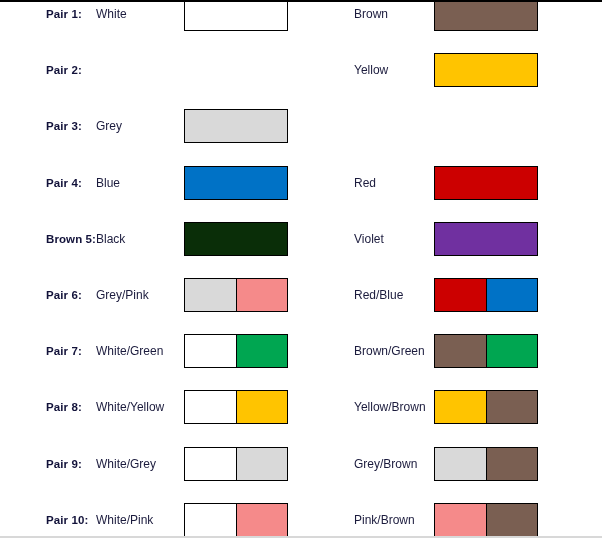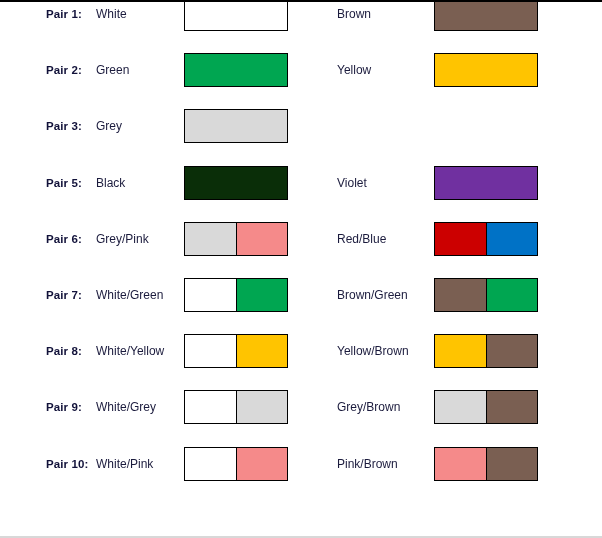--- a/index.html
+++ b/index.html
@@ -65,21 +65,21 @@
 
   .color-name {
     position: absolute;
     top: 50%;
     transform: translateY(-50%);
     font-size: 12px;
     color: #1b1b3d;
     white-space: nowrap;
   }
   .half.left  .color-name { left: 96px; }
-  .half.right .color-name { left: 36px; }
+  .half.right .color-name { left: 53px; }
 
   
   .swatch {
     position: absolute;
     top: 50%;
     transform: translateY(-50%);
     width: 104px;
     height: 34px;
     border: 1.6px solid #000000;
     box-sizing: border-box;
@@ -118,44 +118,53 @@
         </div>
         <div class="half right">
           <div class="color-name">Brown</div>
           <div class="swatch solid">
             <div class="swatch-seg" style="background: rgb(122, 95, 82);"></div>
           </div>
         </div>
       </div>
       <div class="pair-row">
         <div class="pair-index">Pair 2:</div>
-        <div class="half left">
-          <div class="color-name">Green</div>
-          <div class="swatch solid">
-            <div class="swatch-seg" style="background: rgb(0, 166, 81);"></div>
-          </div>
-        </div>
         <div class="half right">
           <div class="color-name">Yellow</div>
           <div class="swatch solid">
             <div class="swatch-seg" style="background: rgb(255, 196, 0);"></div>
           </div>
         </div>
       </div>
       <div class="pair-row">
         <div class="pair-index">Pair 3:</div>
         <div class="half left">
           <div class="color-name">Grey</div>
           <div class="swatch solid">
             <div class="swatch-seg" style="background: rgb(217, 217, 217);"></div>
           </div>
         </div>
       </div>
       <div class="pair-row">
-        <div class="pair-index">Pair 5:</div>
+        <div class="pair-index">Pair 4:</div>
+        <div class="half left">
+          <div class="color-name">Blue</div>
+          <div class="swatch solid">
+            <div class="swatch-seg" style="background: rgb(0, 114, 198);"></div>
+          </div>
+        </div>
+        <div class="half right">
+          <div class="color-name">Red</div>
+          <div class="swatch solid">
+            <div class="swatch-seg" style="background: rgb(204, 0, 0);"></div>
+          </div>
+        </div>
+      </div>
+      <div class="pair-row">
+        <div class="pair-index">Brown 5:</div>
         <div class="half left">
           <div class="color-name">Black</div>
           <div class="swatch solid">
             <div class="swatch-seg" style="background: rgb(10, 46, 8);"></div>
           </div>
         </div>
         <div class="half right">
           <div class="color-name">Violet</div>
           <div class="swatch solid">
             <div class="swatch-seg" style="background: rgb(112, 48, 160);"></div>

